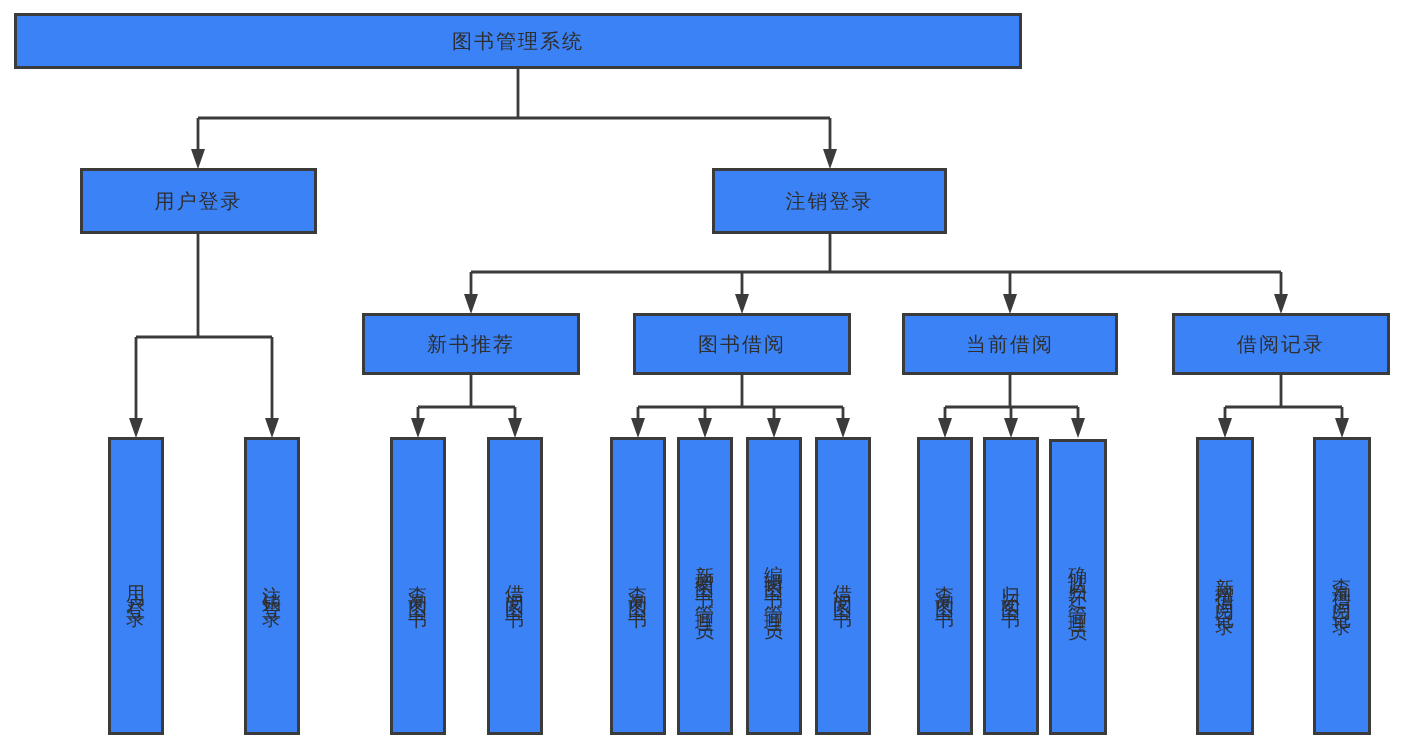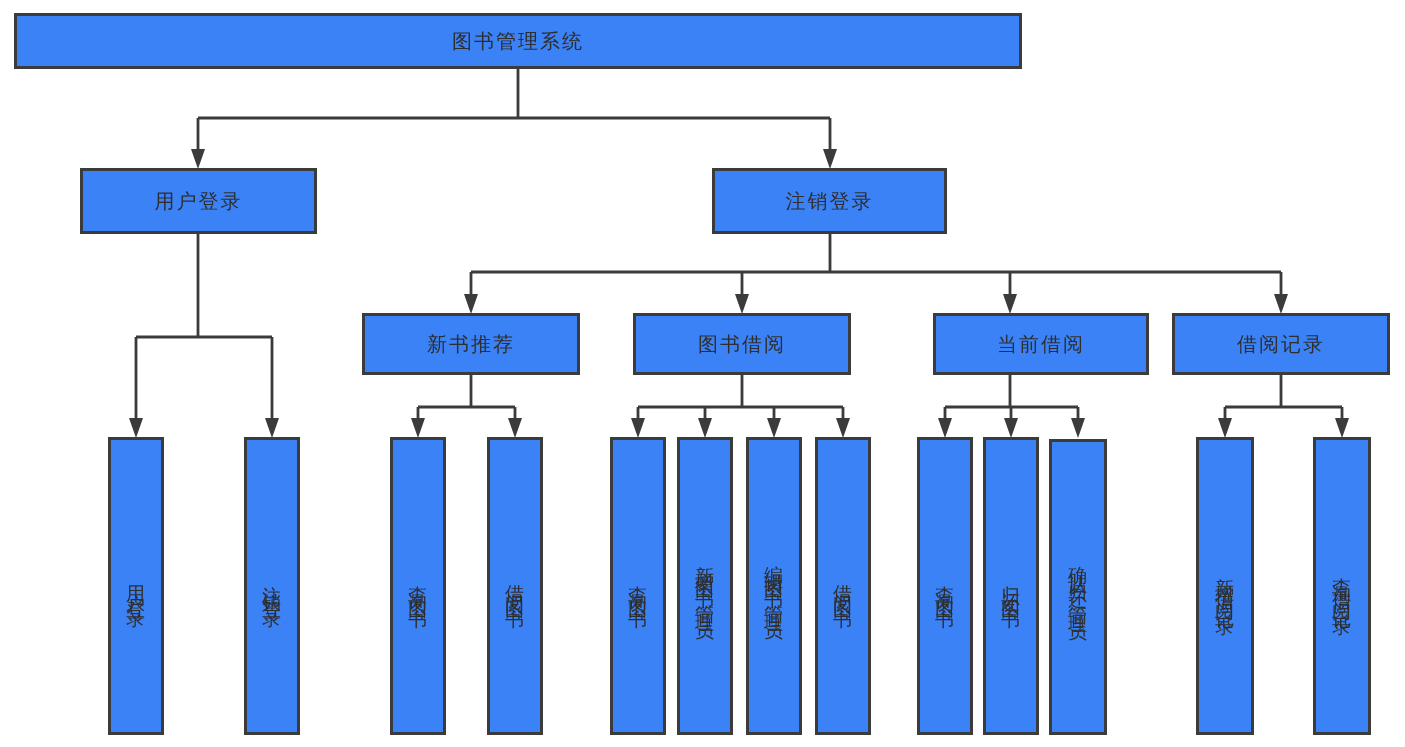--- a/index.html
+++ b/index.html
@@ -140,21 +140,21 @@
   <div class="node h" style="left:712px; top:168px; width:235px; height:66px;">
     <span>注销登录</span>
   </div>
 
   <div class="node h" style="left:362px; top:313px; width:218px; height:62px;">
     <span>新书推荐</span>
   </div>
   <div class="node h" style="left:633px; top:313px; width:218px; height:62px;">
     <span>图书借阅</span>
   </div>
-  <div class="node h" style="left:933px; top:313px; width:216px; height:62px;">
+  <div class="node h" style="left:902px; top:313px; width:216px; height:62px;">
     <span>当前借阅</span>
   </div>
   <div class="node h" style="left:1172px; top:313px; width:218px; height:62px;">
     <span>借阅记录</span>
   </div>
 
   <div class="node v" style="left:108px; top:437px; width:56px; height:298px;">
     <span>用户登录</span>
   </div>
   <div class="node v" style="left:244px; top:437px; width:56px; height:298px;">

